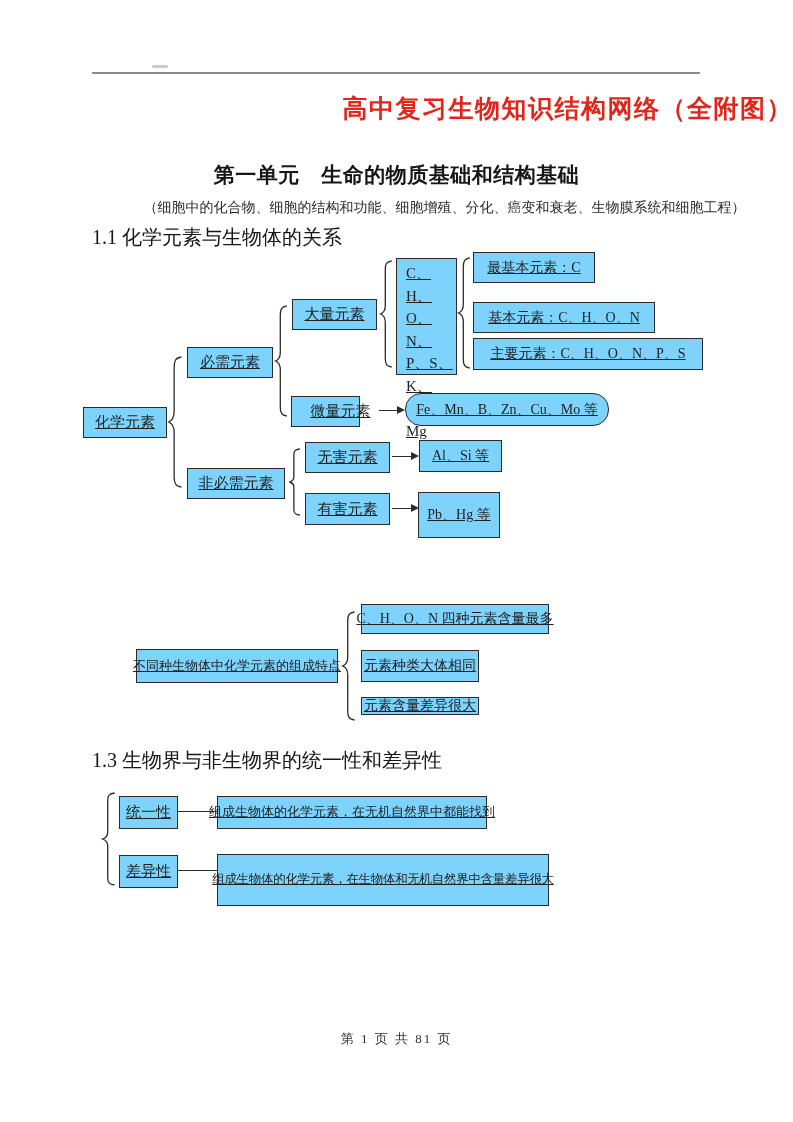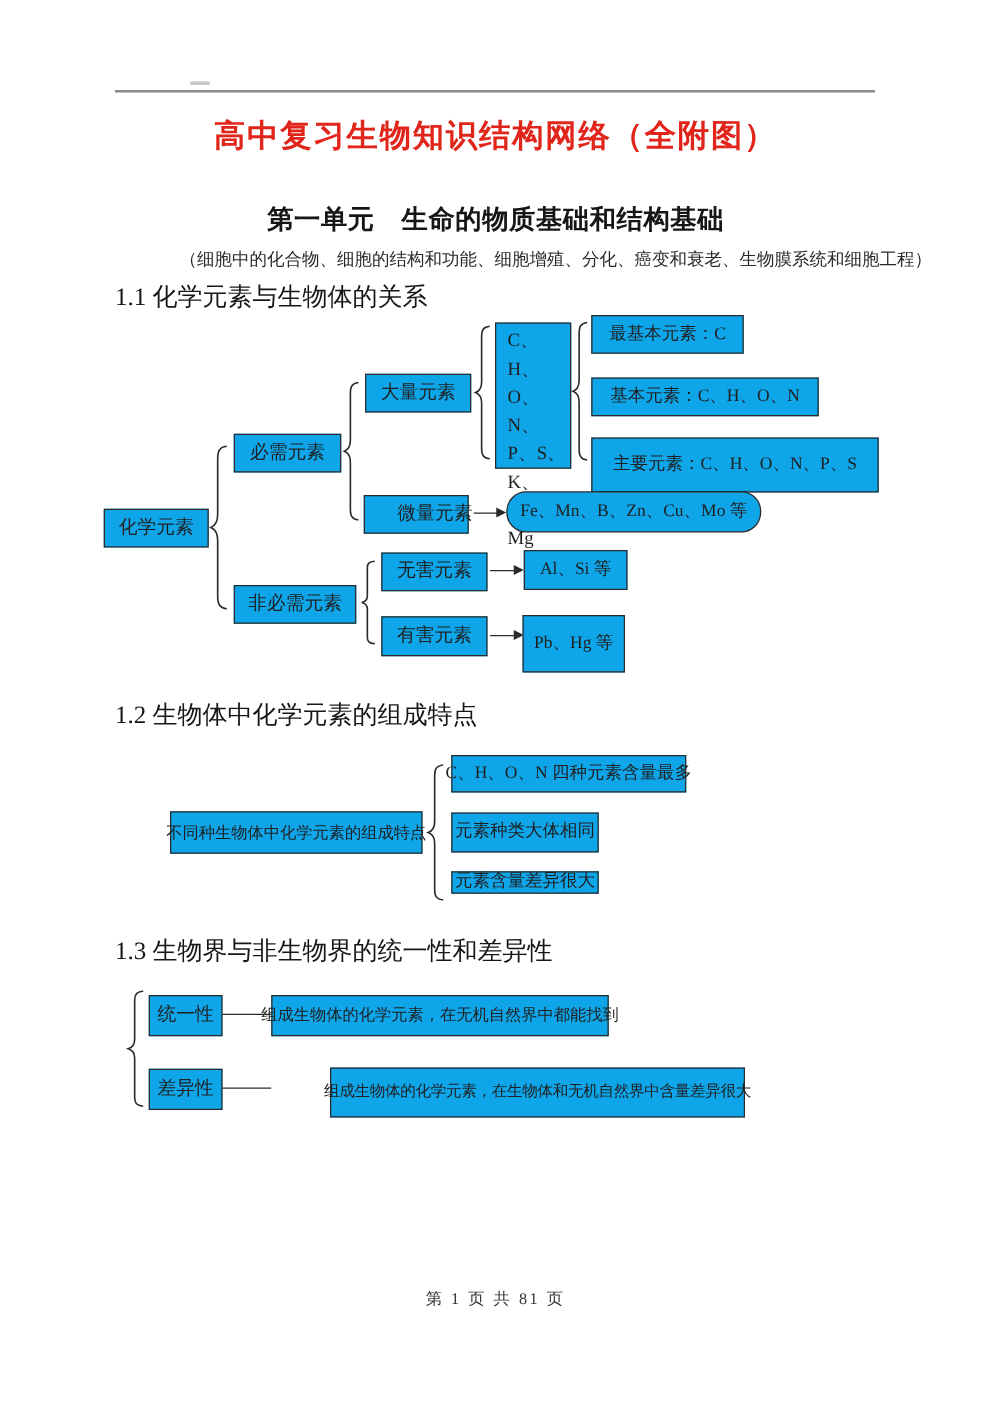--- a/index.html
+++ b/index.html
@@ -24,24 +24,25 @@
   .unit-subtitle{
     position:absolute;left:0;top:199px;width:100%;
     text-align:center;font-size:14px;color:#2a2a2a;margin-left:48px;
   }
   .sec-heading{
     position:absolute;left:92px;
     font-size:20px;color:#161616;white-space:nowrap;
   }
   .dbox{
     position:absolute;box-sizing:border-box;
-    border:1px solid #2b2b2b;background:#0ea5e9;
+    border:1px solid #2b2b2b;background:#7dd3fc;
     display:flex;align-items:center;justify-content:center;
     font-size:15px;color:#1f1f1f;white-space:nowrap;
     line-height:1.1;
+    text-decoration:underline;
   }
   .dbox.multiline{
     display:block;white-space:normal;text-align:left;
     padding:3px 0 0 9px;line-height:22.6px;
   }
   .brace{position:absolute;overflow:visible;}
   .brace path{stroke:#2b2b2b;fill:none;stroke-width:1.3px;vector-effect:non-scaling-stroke;}
   .arrow{position:absolute;height:0;border-top:1.5px solid #2b2b2b;}
   .arrow::after{
     content:"";position:absolute;right:-2px;top:-5px;width:0;height:0;
@@ -56,21 +57,21 @@
   .fs13{font-size:13px;}
   .fs12{font-size:12.5px;letter-spacing:-0.3px;}
 </style>
 </head>
 <body>
 
 <div class="page">
 
   <div class="smudge"></div>
   <div class="top-rule"></div>
-  <div class="doc-title" style="color: rgb(225, 37, 27);">高中复习生物知识结构网络（全附图）</div>
+  <div class="doc-title" style="color: rgb(225, 37, 27); text-align: right;">高中复习生物知识结构网络（全附图）</div>
   <div class="unit-heading">第一单元　生命的物质基础和结构基础</div>
   <div class="unit-subtitle">（细胞中的化合物、细胞的结构和功能、细胞增殖、分化、癌变和衰老、生物膜系统和细胞工程）</div>
 
   <div class="sec-heading" style="top:224px;font-family:Liberation Serif, serif;">1.1 化学元素与生物体的关系</div>
 
   <div class="dbox" style="left:83px;top:407px;width:84px;height:31px;">化学元素</div>
   <svg class="brace" style="left:167px;top:357px;width:17px;height:130px;" viewBox="0 0 10 100" preserveAspectRatio="none">
       <path d="M8.5 0 C5 0.5 4.2 3 4.2 8 L4.2 42 C4.2 46.5 3.2 48.8 1 50 C3.2 51.2 4.2 53.5 4.2 58 L4.2 92 C4.2 97 5 99.5 8.5 100"></path>
     </svg>
 
@@ -78,53 +79,52 @@
   <div class="dbox" style="left:187px;top:468px;width:98px;height:31px;">非必需元素</div>
 
   <svg class="brace" style="left:274px;top:306px;width:15px;height:110px;" viewBox="0 0 10 100" preserveAspectRatio="none">
       <path d="M8.5 0 C5 0.5 4.2 3 4.2 8 L4.2 42 C4.2 46.5 3.2 48.8 1 50 C3.2 51.2 4.2 53.5 4.2 58 L4.2 92 C4.2 97 5 99.5 8.5 100"></path>
     </svg>
   <svg class="brace" style="left:288px;top:449px;width:14px;height:66px;" viewBox="0 0 10 100" preserveAspectRatio="none">
       <path d="M8.5 0 C5 0.5 4.2 3 4.2 8 L4.2 42 C4.2 46.5 3.2 48.8 1 50 C3.2 51.2 4.2 53.5 4.2 58 L4.2 92 C4.2 97 5 99.5 8.5 100"></path>
     </svg>
 
   <div class="dbox" style="left:292px;top:299px;width:85px;height:31px;">大量元素</div>
-  <div class="dbox" style="left:291px;top:396px;width:84px;height:31px;padding-left:30px;">微量元素</div>
+  <div class="dbox" style="left:291px;top:396px;width:69px;height:31px;padding-left:30px;">微量元素</div>
 
   <svg class="brace" style="left:379px;top:261px;width:15px;height:106px;" viewBox="0 0 10 100" preserveAspectRatio="none">
       <path d="M8.5 0 C5 0.5 4.2 3 4.2 8 L4.2 42 C4.2 46.5 3.2 48.8 1 50 C3.2 51.2 4.2 53.5 4.2 58 L4.2 92 C4.2 97 5 99.5 8.5 100"></path>
     </svg>
 
   <div class="dbox multiline" style="left:396px;top:258px;width:61px;height:117px;">
     <span>C、H、</span><br>
     <span>O、N、</span><br>
     <span>P、S、</span><br>
     <span>K、Ca、</span><br>
     <span>Mg</span>
   </div>
 
   <svg class="brace" style="left:457px;top:258px;width:15px;height:110px;" viewBox="0 0 10 100" preserveAspectRatio="none">
       <path d="M8.5 0 C5 0.5 4.2 3 4.2 8 L4.2 42 C4.2 46.5 3.2 48.8 1 50 C3.2 51.2 4.2 53.5 4.2 58 L4.2 92 C4.2 97 5 99.5 8.5 100"></path>
     </svg>
 
   <div class="dbox fs14" style="left:473px;top:252px;width:122px;height:31px;">最基本元素：C</div>
   <div class="dbox fs14" style="left:473px;top:302px;width:182px;height:31px;">基本元素：C、H、O、N</div>
-  <div class="dbox fs14" style="left:473px;top:350px;width:230px;height:44px;">主要元素：C、H、O、N、P、S</div>
+  <div class="dbox fs14" style="left:473px;top:338px;width:230px;height:32px;">主要元素：C、H、O、N、P、S</div>
 
   <div class="arrow" style="left:379px;top:410px;width:24px;"></div>
   <div class="dbox fs14" style="left:405px;top:393px;width:204px;height:33px;border-radius:16px;">Fe、Mn、B、Zn、Cu、Mo 等</div>
 
   <div class="dbox" style="left:305px;top:442px;width:85px;height:31px;">无害元素</div>
   <div class="dbox" style="left:305px;top:493px;width:85px;height:32px;">有害元素</div>
   <div class="arrow" style="left:392px;top:456px;width:25px;"></div>
   <div class="arrow" style="left:392px;top:508px;width:25px;"></div>
   <div class="dbox fs14" style="left:419px;top:440px;width:83px;height:32px;">Al、Si 等</div>
   <div class="dbox fs14" style="left:418px;top:492px;width:82px;height:46px;">Pb、Hg 等</div>
 
-  <div class="sec-heading" style="top:558px;">1.2 生物体中化学元素的组成特点</div>
 
   <div class="dbox fs13" style="left:136px;top:649px;width:202px;height:34px;">不同种生物体中化学元素的组成特点</div>
   <svg class="brace" style="left:341px;top:612px;width:16px;height:108px;" viewBox="0 0 10 100" preserveAspectRatio="none">
       <path d="M8.5 0 C5 0.5 4.2 3 4.2 8 L4.2 42 C4.2 46.5 3.2 48.8 1 50 C3.2 51.2 4.2 53.5 4.2 58 L4.2 92 C4.2 97 5 99.5 8.5 100"></path>
     </svg>
   <div class="dbox fs14" style="left:361px;top:604px;width:188px;height:30px;">C、H、O、N 四种元素含量最多</div>
   <div class="dbox fs14" style="left:361px;top:650px;width:118px;height:32px;">元素种类大体相同</div>
   <div class="dbox fs14" style="left:361px;top:697px;width:118px;height:18px;">元素含量差异很大</div>
 
   <div class="sec-heading" style="top:747px;">1.3 生物界与非生物界的统一性和差异性</div>
@@ -132,17 +132,17 @@
   <svg class="brace" style="left:101px;top:793px;width:16px;height:92px;" viewBox="0 0 10 100" preserveAspectRatio="none">
       <path d="M8.5 0 C5 0.5 4.2 3 4.2 8 L4.2 42 C4.2 46.5 3.2 48.8 1 50 C3.2 51.2 4.2 53.5 4.2 58 L4.2 92 C4.2 97 5 99.5 8.5 100"></path>
     </svg>
 
   <div class="dbox" style="left:119px;top:796px;width:59px;height:33px;">统一性</div>
   <div class="hline" style="left:178px;top:811px;width:39px;"></div>
   <div class="dbox fs13" style="left:217px;top:796px;width:270px;height:33px;">组成生物体的化学元素，在无机自然界中都能找到</div>
 
   <div class="dbox" style="left:119px;top:855px;width:59px;height:33px;">差异性</div>
   <div class="hline" style="left:178px;top:870px;width:39px;"></div>
-  <div class="dbox fs12" style="left:217px;top:854px;width:332px;height:40px;margin-left:47px;">组成生物体的化学元素，在生物体和无机自然界中含量差异很大</div>
+  <div class="dbox fs12" style="left:217px;top:854px;width:332px;height:52px;">组成生物体的化学元素，在生物体和无机自然界中含量差异很大</div>
 
   <div class="footer">第 1 页 共 81 页</div>
 
 </div>
 
 </body></html>

